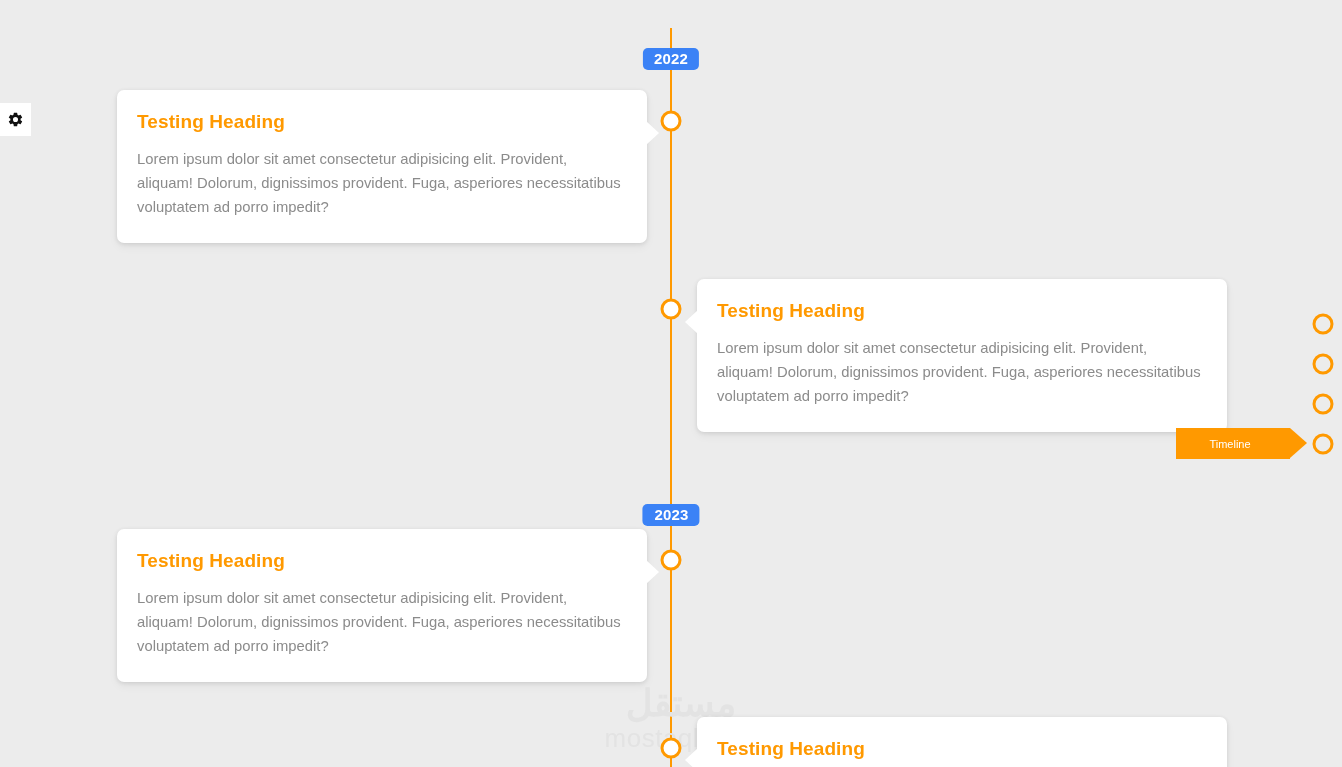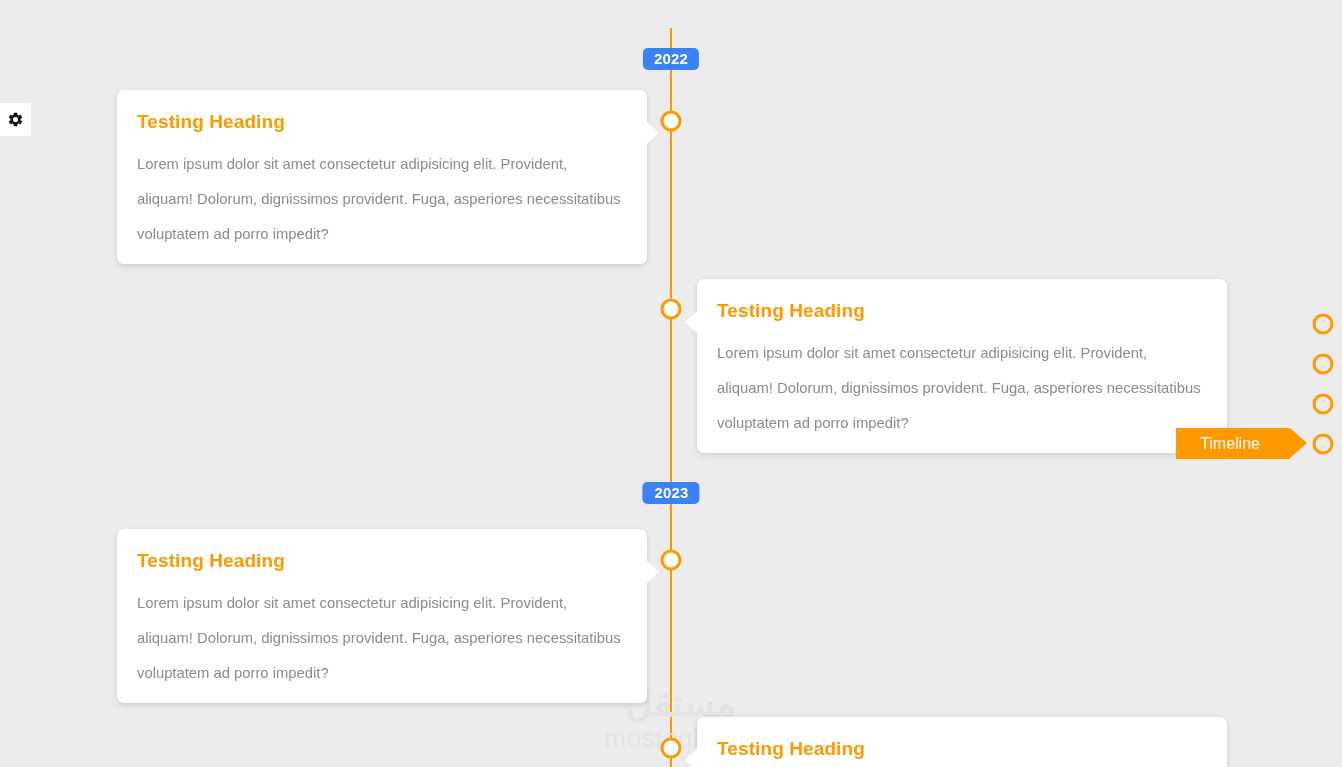--- a/index.html
+++ b/index.html
@@ -52,21 +52,21 @@
     font-size: 15px;
     font-weight: 700;
     letter-spacing: .2px;
     padding: 3px 11px 4px 11px;
     border-radius: 5px;
     line-height: 1;
     z-index: 20;
     white-space: nowrap;
   }
   #year-2022 { top: 48px; }
-  #year-2023 { top: 482px; padding-left: 12px; }
+  #year-2023 { top: 504px; padding-left: 12px; }
 
   
   .node-dot {
     position: absolute;
     left: 671px;
     width: 15px;
     height: 15px;
     border: 3px solid #ff9900;
     border-radius: 50%;
     background: #ffffff;
@@ -74,36 +74,36 @@
     box-sizing: content-box;
     z-index: 25;
   }
 
   
   .card {
     position: absolute;
     background: #ffffff;
     border-radius: 7px;
     box-shadow: 0 1px 4px rgba(0,0,0,0.10), 0 4px 10px rgba(0,0,0,0.05);
-    padding: 22px 24px 12px 20px;
+    padding: 22px 24px 24px 20px;
     box-sizing: border-box;
     z-index: 15;
   }
   .card .card-title {
     color: #ff9900;
     font-size: 19px;
     font-weight: 700;
     margin: 0 0 14px 0;
     line-height: 1.1;
     letter-spacing: .1px;
   }
   .card .card-body {
     color: #8b8b8b;
     font-size: 14.8px;
-    line-height: 35px;
+    line-height: 24px;
     margin: 0;
     font-weight: 400;
   }
   
   .card .nub {
     position: absolute;
     width: 0;
     height: 0;
     top: 31px;
   }
@@ -139,21 +139,21 @@
     z-index: 25;
   }
 
   .timeline-label {
     position: absolute;
     left: 1176px;
     top: 428px;
     height: 31px;
     background: #ff9900;
     color: #ffffff;
-    font-size: 16px;
+    font-size: 11px;
     font-weight: 400;
     display: flex;
     align-items: center;
     justify-content: center;
     padding: 0 20px 0 14px;
     box-sizing: border-box;
     width: 114px;
     z-index: 22;
     white-space: nowrap;
   }

